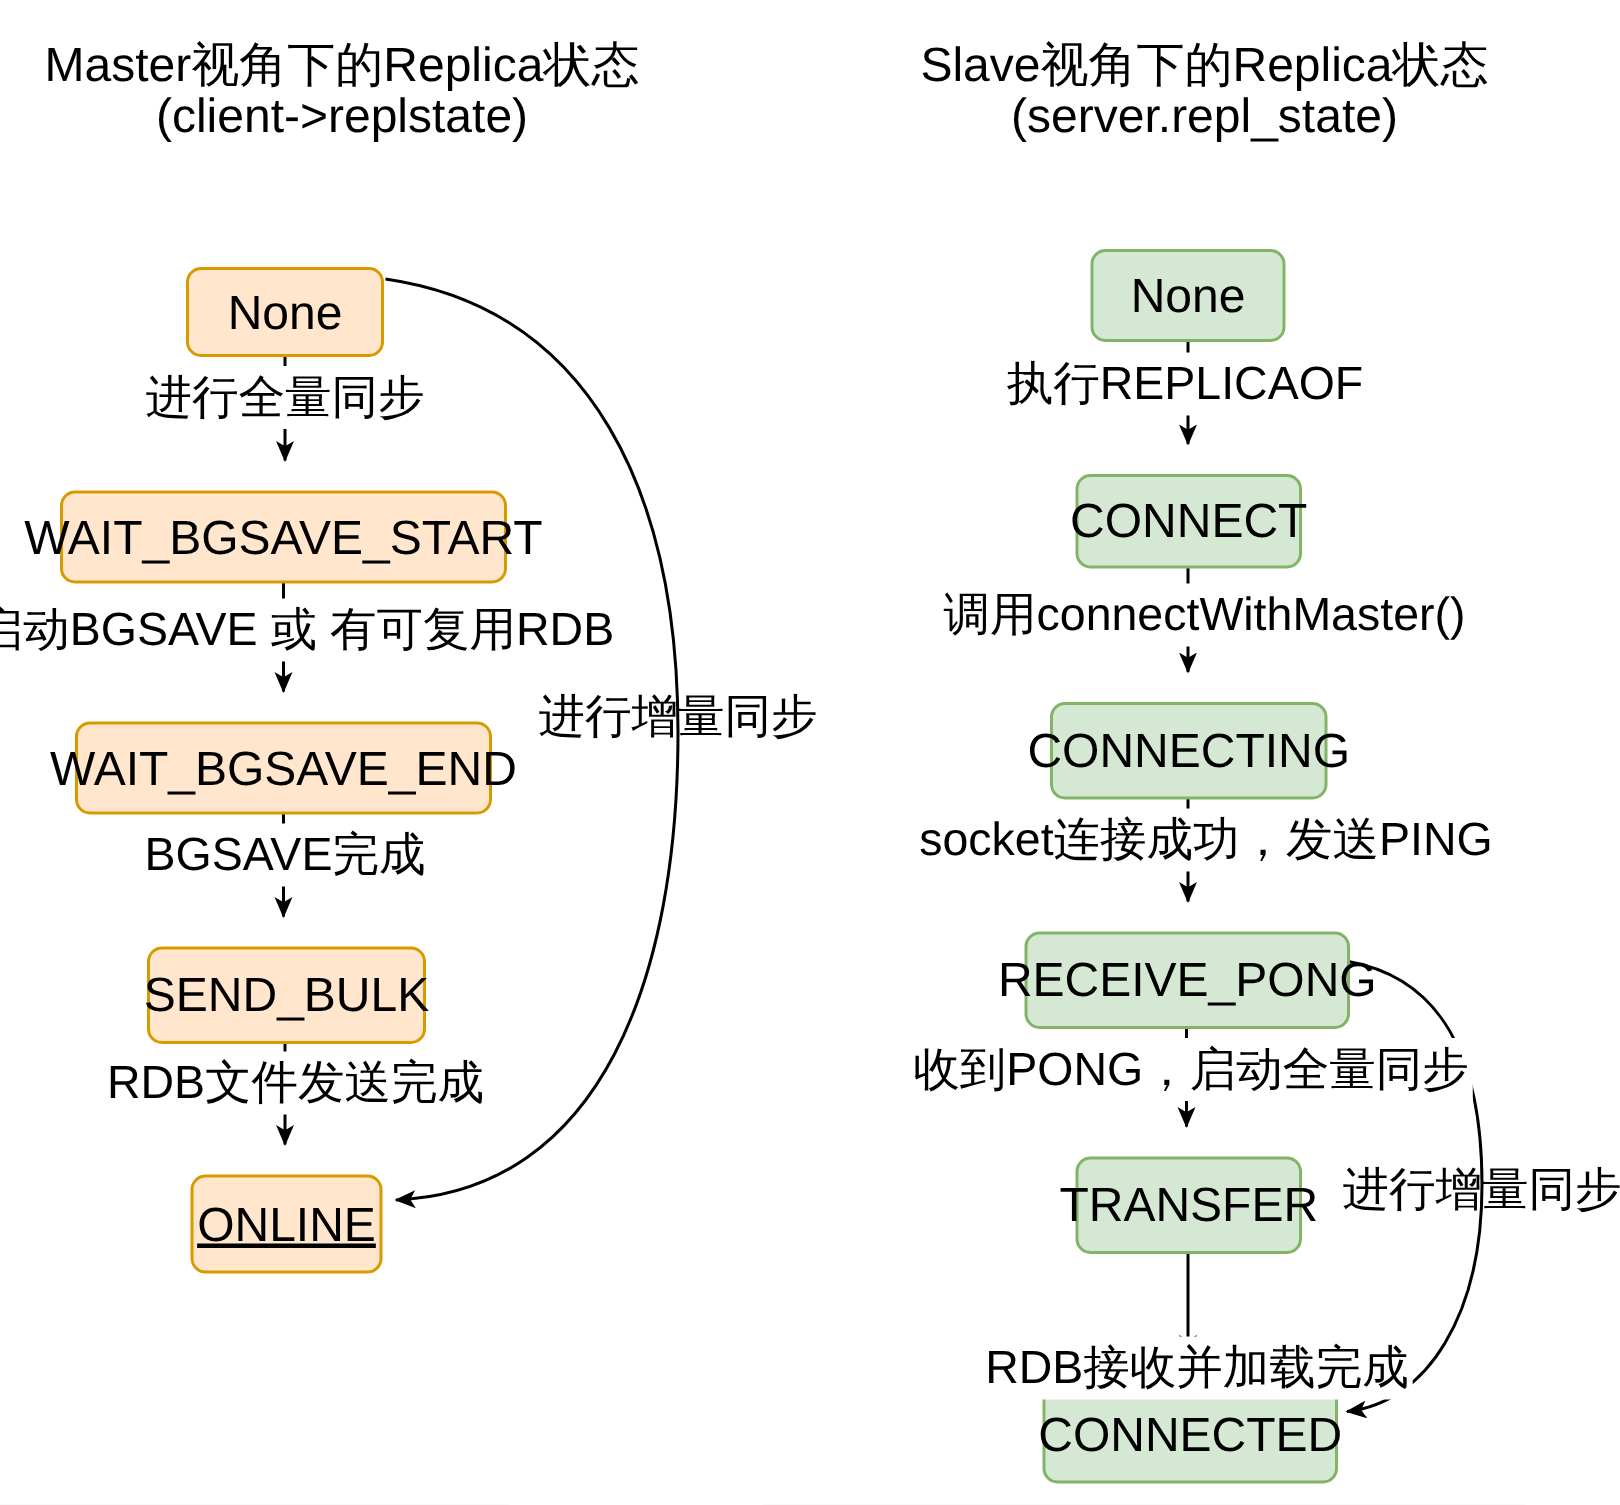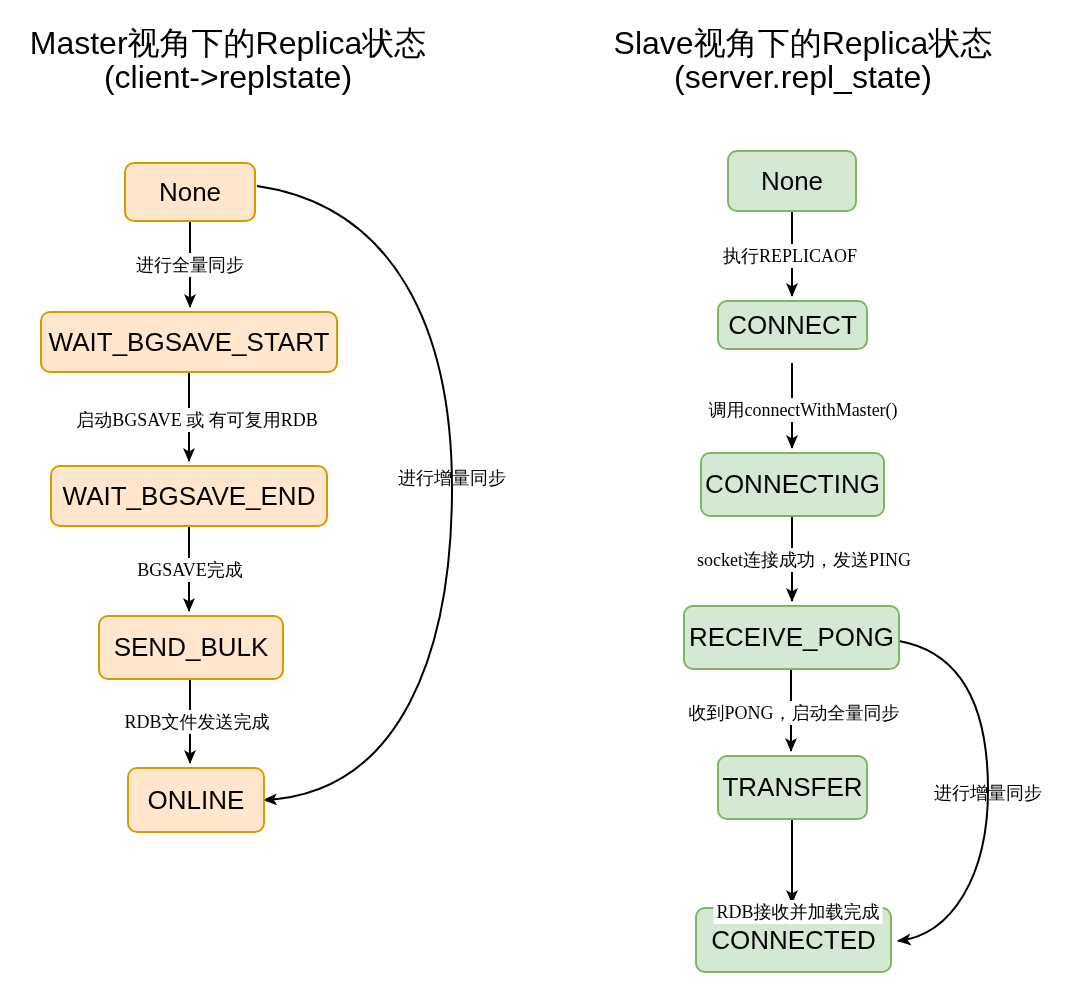--- a/index.html
+++ b/index.html
@@ -29,37 +29,37 @@
     width:420px;
     text-align:center;
     font-size:32px;line-height:34px;
     color:var(--text);
     white-space:nowrap;
   }
   .diagram-title .subtitle{display:block;}
   .node{
     position:absolute;z-index:2;
     display:flex;align-items:center;justify-content:center;
-    font-size:26px;
+    font-size:32px;
     border-radius:10px;
     border:2px solid;
     box-sizing:border-box;
     white-space:nowrap;
+    margin-top:16px;
   }
   .node.master{background:var(--master-fill);border-color:var(--master-border);}
   .node.slave{background:var(--slave-fill);border-color:var(--slave-border);}
   .edge-label{
     position:absolute;z-index:3;
     transform:translate(-50%,-50%);
-    font-size:18px;
+    font-size:31px;
     white-space:nowrap;
     background:var(--background);
     padding:0 3px;
     color:var(--text);
-    font-family:Liberation Serif, serif;
   }
   .edge-label.transparent{background:transparent;padding:0;text-align:right;}
 </style>
 </head>
 <body>
 
 <div class="canvas">
 
   <svg class="edges-layer" width="1080" height="1003" viewBox="0 0 1080 1003" xmlns="http://www.w3.org/2000/svg">
     <defs>
@@ -90,30 +90,30 @@
   </div>
   <div class="diagram-title" style="left:593px;top:26px;">
     <span>Slave视角下的Replica状态</span>
     <span class="subtitle">(server.repl_state)</span>
   </div>
 
   <div class="node master" style="left:124px;top:162px;width:132px;height:60px;">None</div>
   <div class="node master" style="left:50px;top:465px;width:278px;height:62px;">WAIT_BGSAVE_END</div>
   <div class="node master" style="left:40px;top:311px;width:298px;height:62px;">WAIT_BGSAVE_START</div>
   <div class="node master" style="left:98px;top:615px;width:186px;height:65px;">SEND_BULK</div>
-  <div class="node master" style="left:127px;top:767px;width:138px;height:66px;">ONLINE</div>
+  <div class="node master" style="left:127px;top:767px;width:128px;height:66px;text-decoration:underline;">ONLINE</div>
 
   <div class="edge-label" style="left:190px;top:265px;">进行全量同步</div>
   <div class="edge-label" style="left:197px;top:420px;">启动BGSAVE 或 有可复用RDB</div>
   <div class="edge-label" style="left:190px;top:570px;">BGSAVE完成</div>
   <div class="edge-label" style="left:197px;top:722px;">RDB文件发送完成</div>
   <div class="edge-label transparent" style="left:452px;top:478px;">进行增量同步</div>
 
   <div class="node slave" style="left:727px;top:150px;width:130px;height:62px;">None</div>
-  <div class="node slave" style="left:717px;top:300px;width:151px;height:50px;">CONNECT</div>
+  <div class="node slave" style="left:717px;top:300px;width:151px;height:63px;">CONNECT</div>
   <div class="node slave" style="left:700px;top:452px;width:185px;height:65px;">CONNECTING</div>
   <div class="node slave" style="left:683px;top:605px;width:217px;height:65px;">RECEIVE_PONG</div>
   <div class="node slave" style="left:717px;top:755px;width:151px;height:65px;">TRANSFER</div>
   <div class="node slave" style="left:695px;top:907px;width:197px;height:66px;">CONNECTED</div>
 
   <div class="edge-label" style="left:790px;top:256px;">执行REPLICAOF</div>
   <div class="edge-label" style="left:803px;top:410px;">调用connectWithMaster()</div>
   <div class="edge-label" style="left:804px;top:560px;">socket连接成功，发送PING</div>
   <div class="edge-label" style="left:794px;top:713px;text-align:right;">收到PONG，启动全量同步</div>
   <div class="edge-label" style="left:798px;top:864px;margin-top:48px;">RDB接收并加载完成</div>

